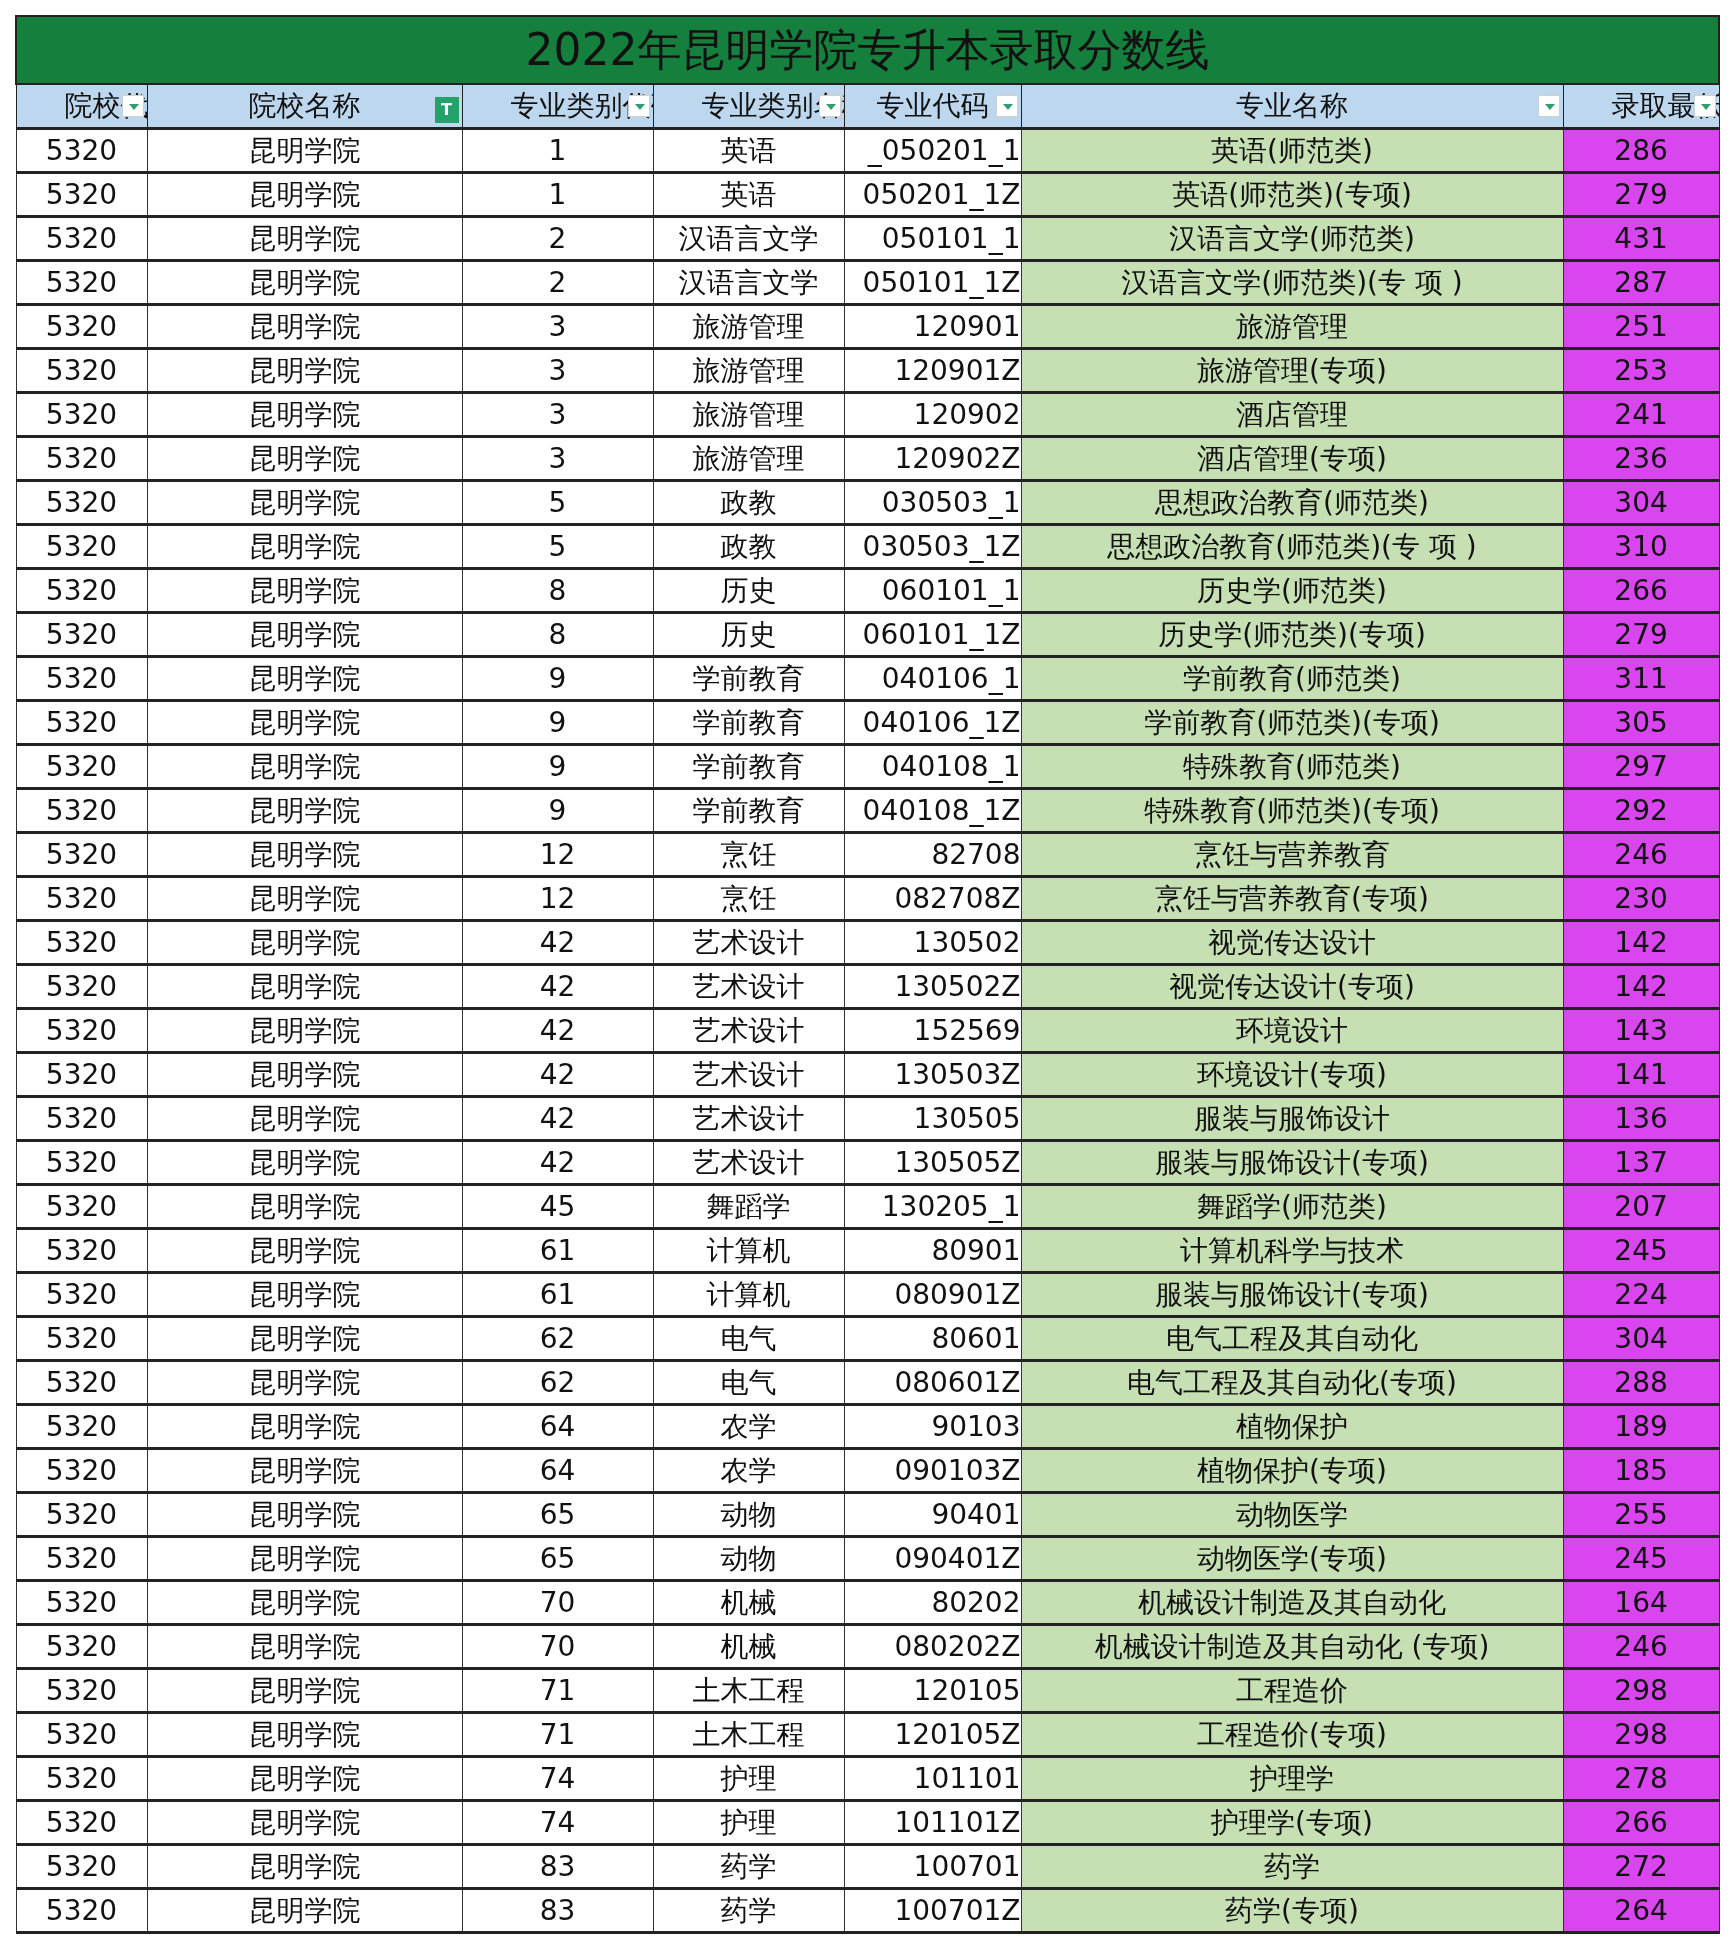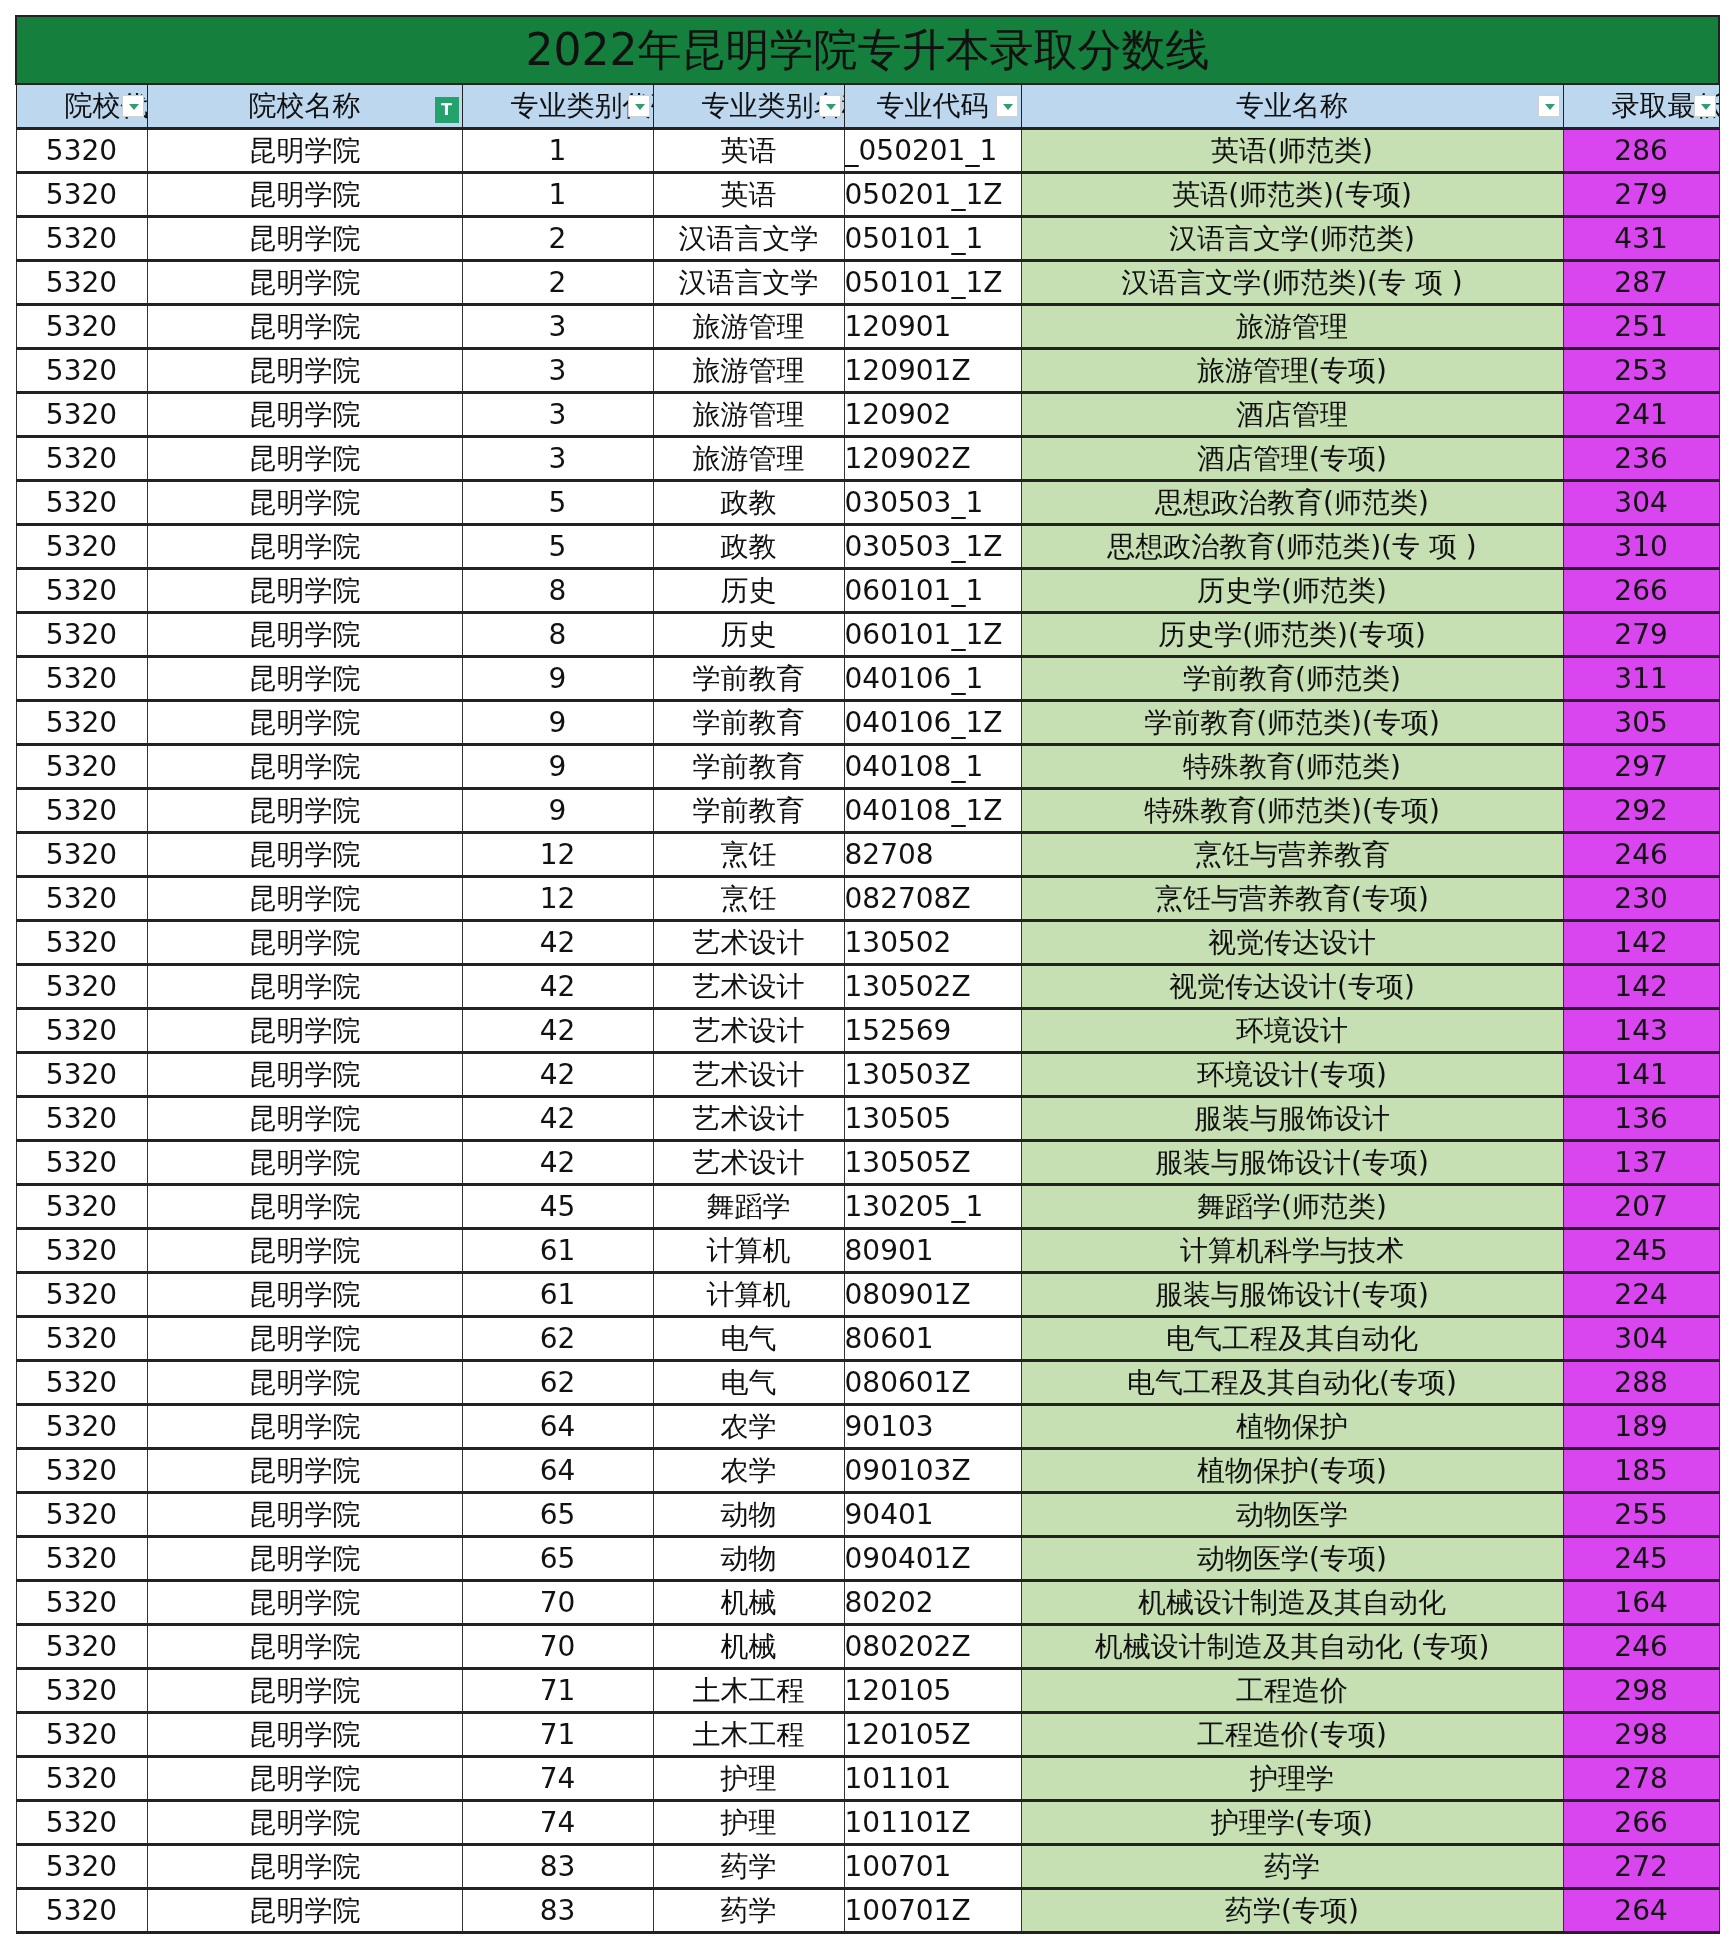--- a/index.html
+++ b/index.html
@@ -17,21 +17,21 @@
   .dd { position: absolute; right: 3px; top: 10px; width: 22px; height: 22px; background: #ffffff;
         border: 1px solid #d0d0d0; box-sizing: border-box; }
   .dd::after { content: ""; position: absolute; left: 6px; top: 8px; border-left: 5px solid transparent;
                border-right: 5px solid transparent; border-top: 6px solid #2e9e6c; }
   .flt { position: absolute; right: 3px; top: 12px; width: 24px; height: 26px; background: #23a36b; color: #fff;
          font-size: 16px; line-height: 26px; text-align: center; font-weight: bold; }
   tbody td { height: 41px; font-size: 28px; border-left: 1px solid #333; border-right: 1px solid #333;
              border-bottom: 3px solid #222; background: #ffffff; }
   tbody td.major { background: #c6e0b4; margin-top: 36px; }
   tbody td.score { background: #d946ef; }
-  tbody td.code { text-align: left; }
+  tbody td.code { text-align: right; }
 </style>
 </head>
 <body>
 
 <div class="sheet">
   <table>
     <colgroup>
       <col style="width:131px">
         <col style="width:315px">
         <col style="width:191px">

